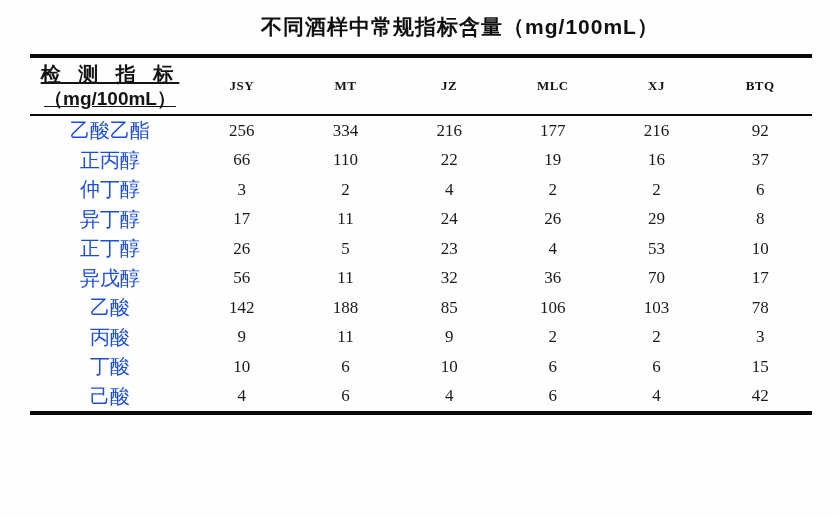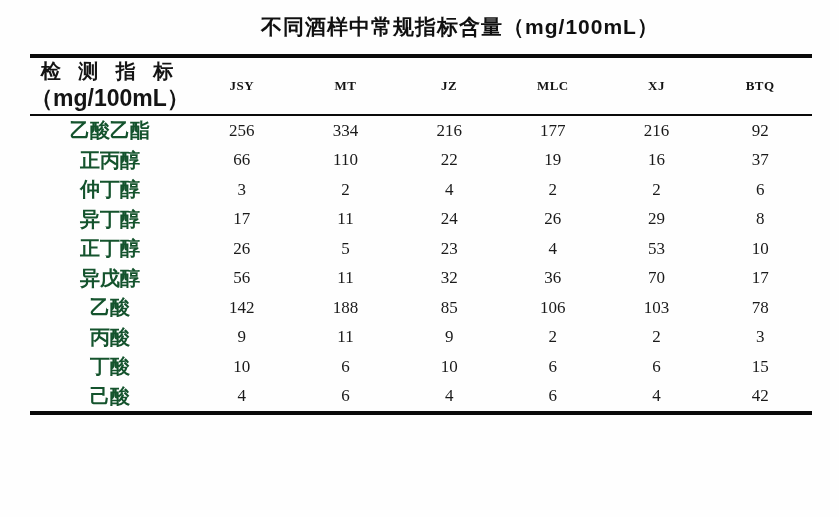--- a/index.html
+++ b/index.html
@@ -46,37 +46,38 @@
     margin: 0;
     text-align: center;
     vertical-align: middle;
     font-weight: normal;
   }
   thead th { height: 56px; }
   th.ind-h {
     font-weight: 700;
     font-size: 20px;
     line-height: 1.25;
+    text-decoration: underline;
   }
   th.ind-h .line1 { letter-spacing: 6px; }
   th.ind-h .line2 {
     letter-spacing: 0;
-    font-size: 23px;
+    font-size: 19px;
   }
   th.sample {
     font-family: "Liberation Serif", "DejaVu Serif", serif;
     font-size: 13px;
     font-weight: 700;
     letter-spacing: 0.5px;
   }
   tbody th.ind {
     height: 29.5px;
-    font-weight: 700;
+    font-weight: 400;
     font-size: 20px;
-    color: #14532d;
+    color: #1d4ed8;
     white-space: nowrap;
   }
   tbody td.num {
     height: 29.5px;
     font-family: "Liberation Serif", "DejaVu Serif", serif;
     font-size: 17px;
     color: #1a1a1a;
   }
 </style>
 </head>

